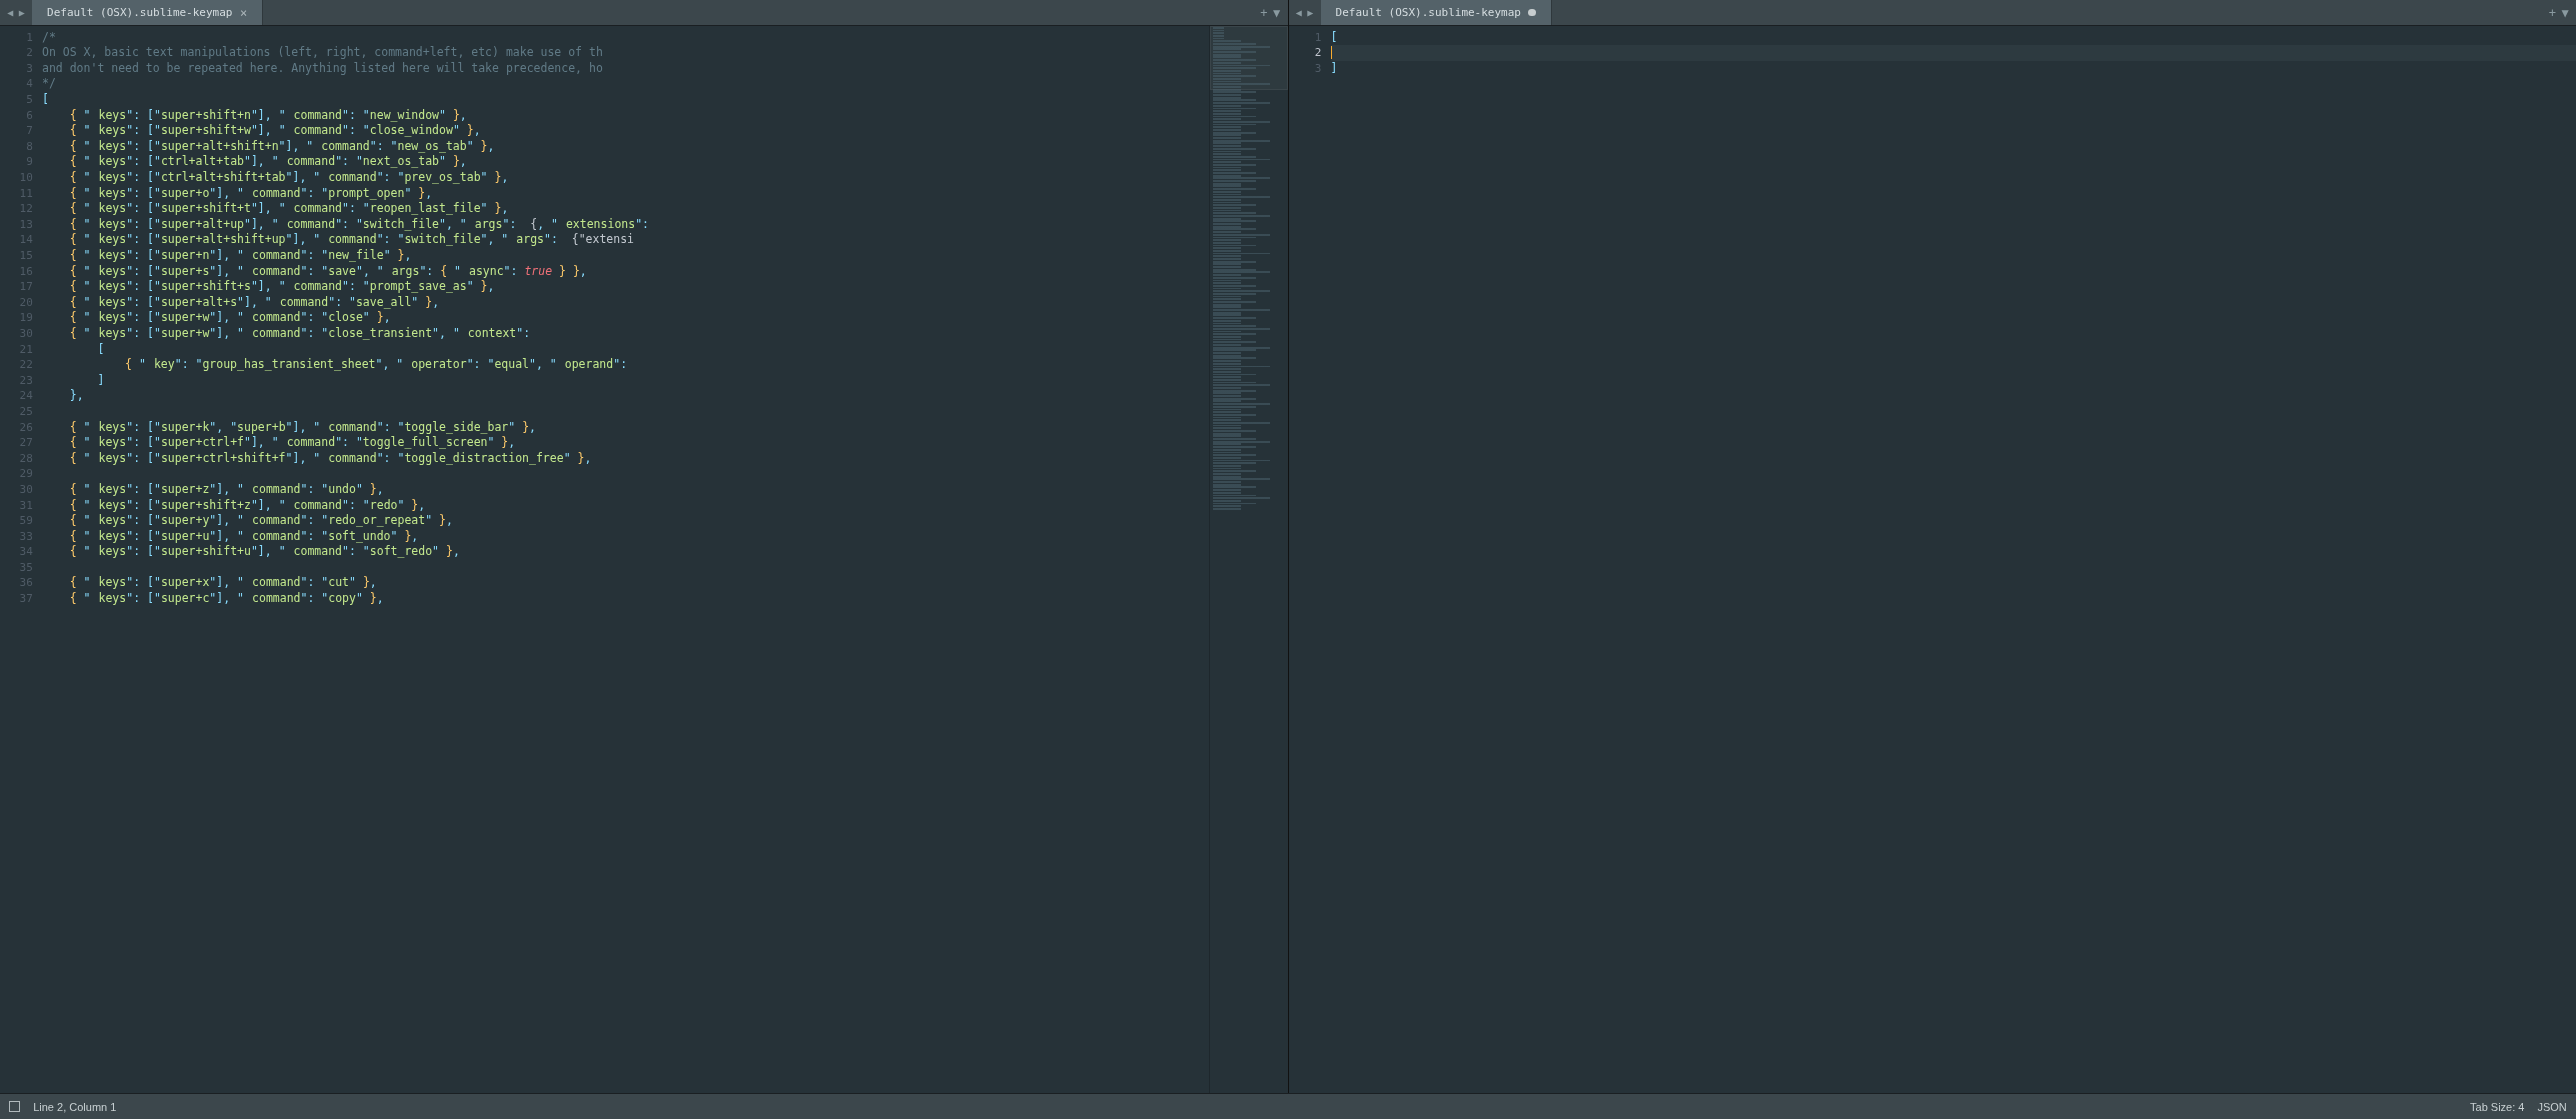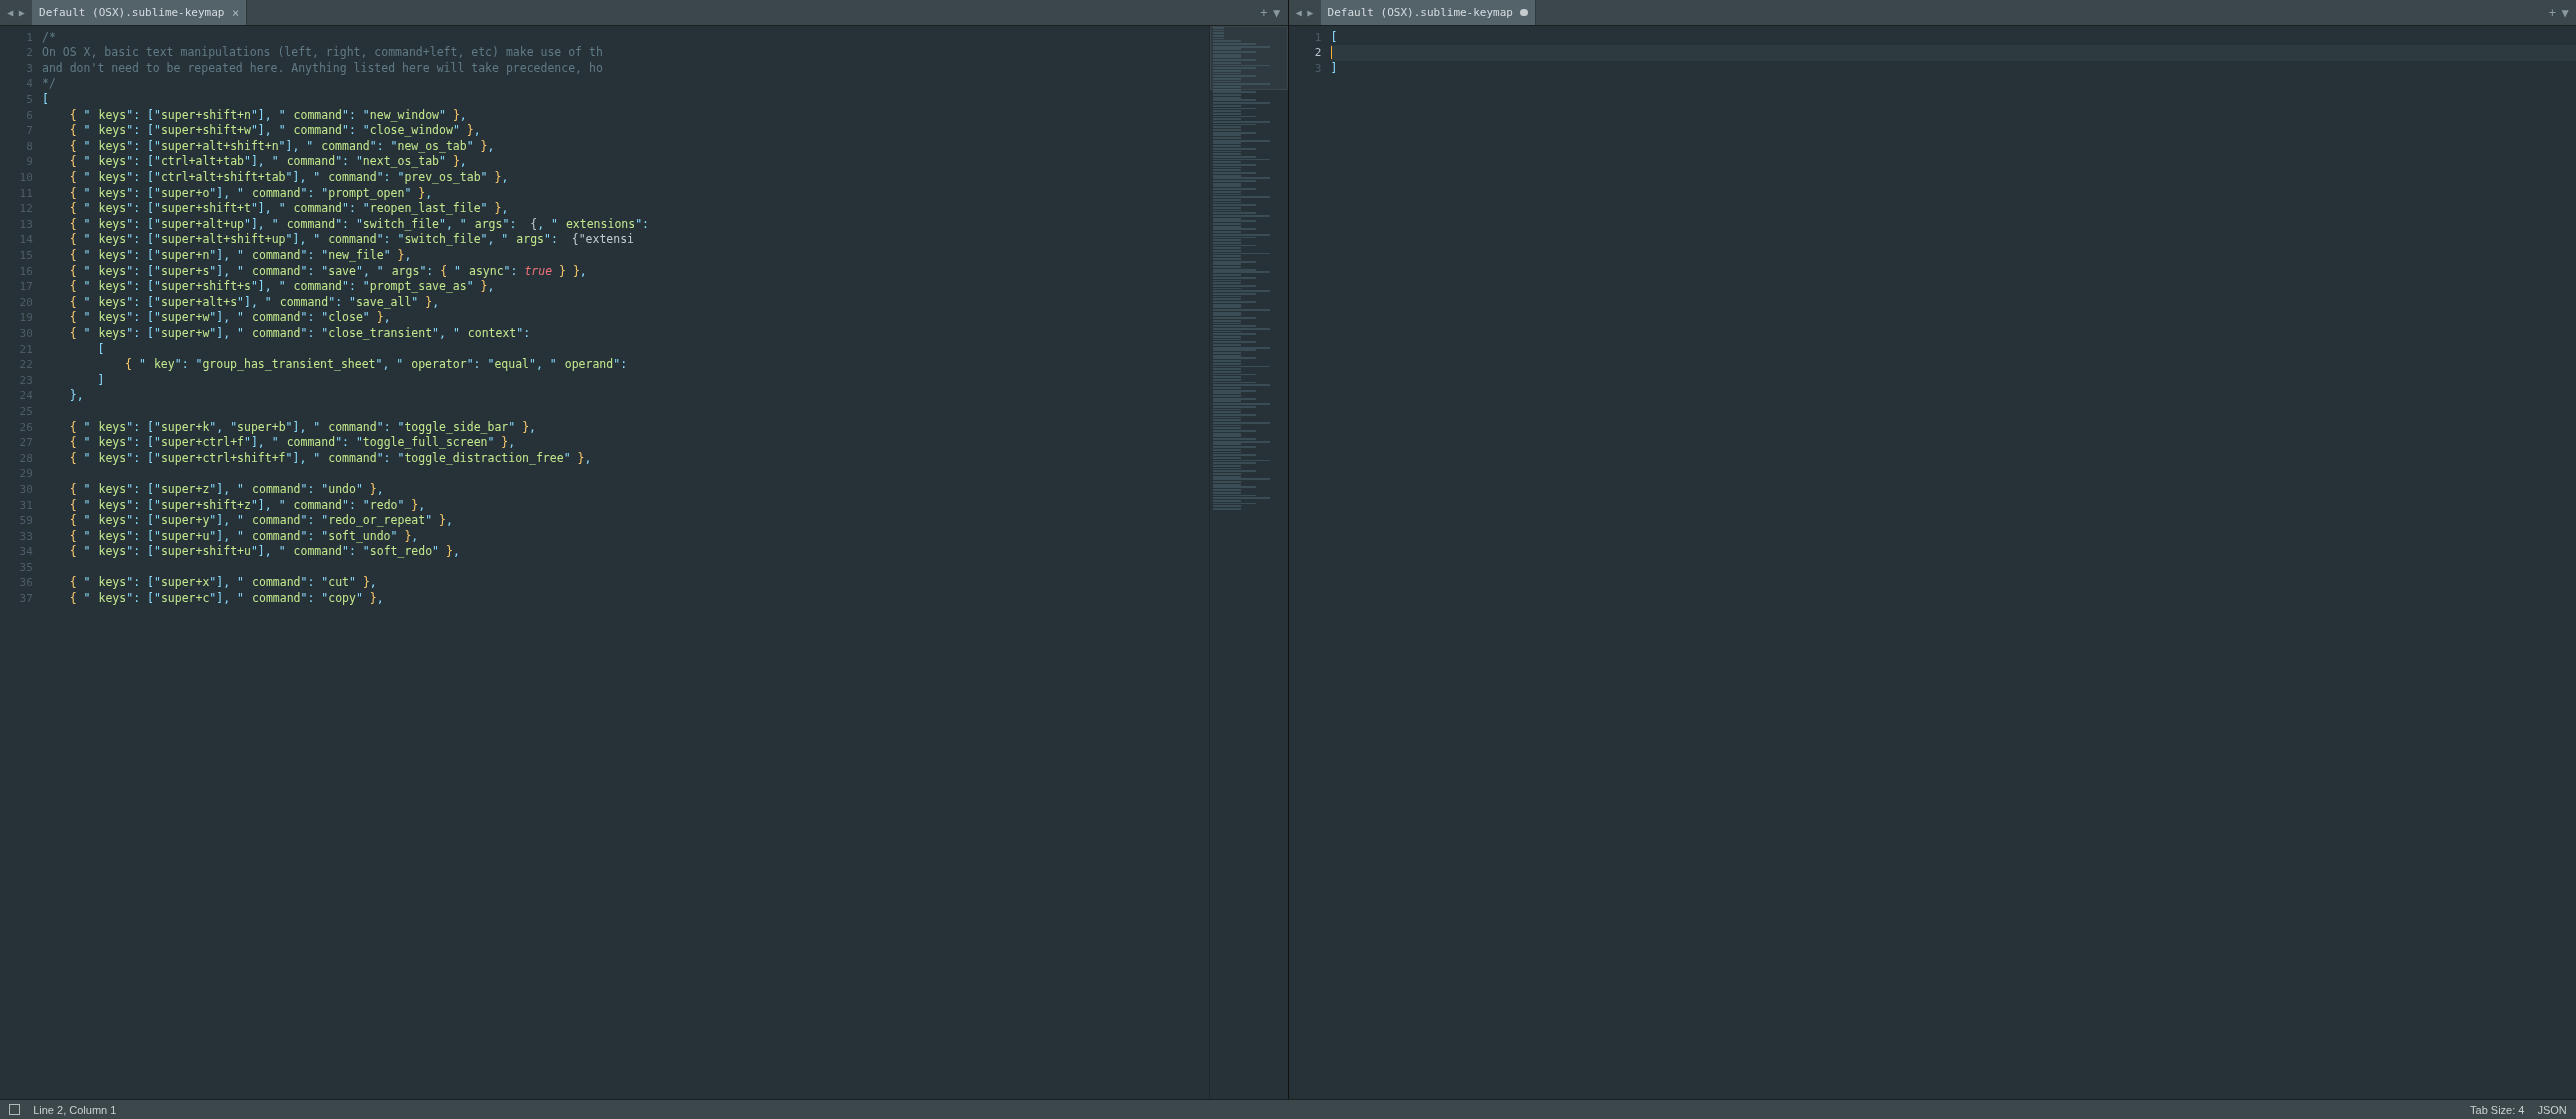--- a/index.html
+++ b/index.html
@@ -21,21 +21,21 @@
     display: flex;
     align-items: stretch;
     border-bottom: 0.9px solid #1a1f22;
   }
   .nav-arrows { display: flex; align-items: center; padding: 0 5.5px; gap: 1.8px; }
   .arrow { color: #8a9aa0; font-size: 10px; cursor: pointer; user-select: none; padding: 1.8px; }
   .tab {
     background: #546269;
     display: flex;
     align-items: center;
-    padding: 0 7px;
+    padding: 0 15px;
     gap: 7.4px;
     font-size: 11px;
     color: #d5dde0;
     border-right: 0.9px solid #2f383c;
     cursor: pointer;
     min-width: 184px;
   }
   .tab.right { min-width: 184px; }
   .close { color: #aeb8bc; font-size: 12px; line-height: 1; cursor: pointer; }
   .dirty { width: 7.4px; height: 7.4px; border-radius: 50%; background: #c6ccce; display: inline-block; }
@@ -95,21 +95,21 @@
   .minimap .mmline.long { background: linear-gradient(90deg, #4a616c 0%, #4a616c 80%, transparent 80%); }
   .minimap .mmline.mid  { background: linear-gradient(90deg, #4a616c 0%, #4a616c 60%, transparent 60%); }
   .minimap .mmline.tiny { background: linear-gradient(90deg, #4a616c 0%, #4a616c 15%, transparent 15%); }
   .minimap .viewport {
     position: absolute; left:0; right:0; top:0; height: 64px;
     background: rgba(255,255,255,0.04);
     border: 0.9px solid rgba(255,255,255,0.06);
   }
   
   .statusbar {
-    height: 20px;
+    height: 26px;
     background: #3c474c;
     color: #c9d1d3;
     font-size: 11px;
     display: flex;
     align-items: center;
     padding: 0 9.2px;
     gap: 13px;
     border-top: 0.9px solid #1a1f22;
     font-family: -apple-system, "Helvetica Neue", Arial, sans-serif;
   }

